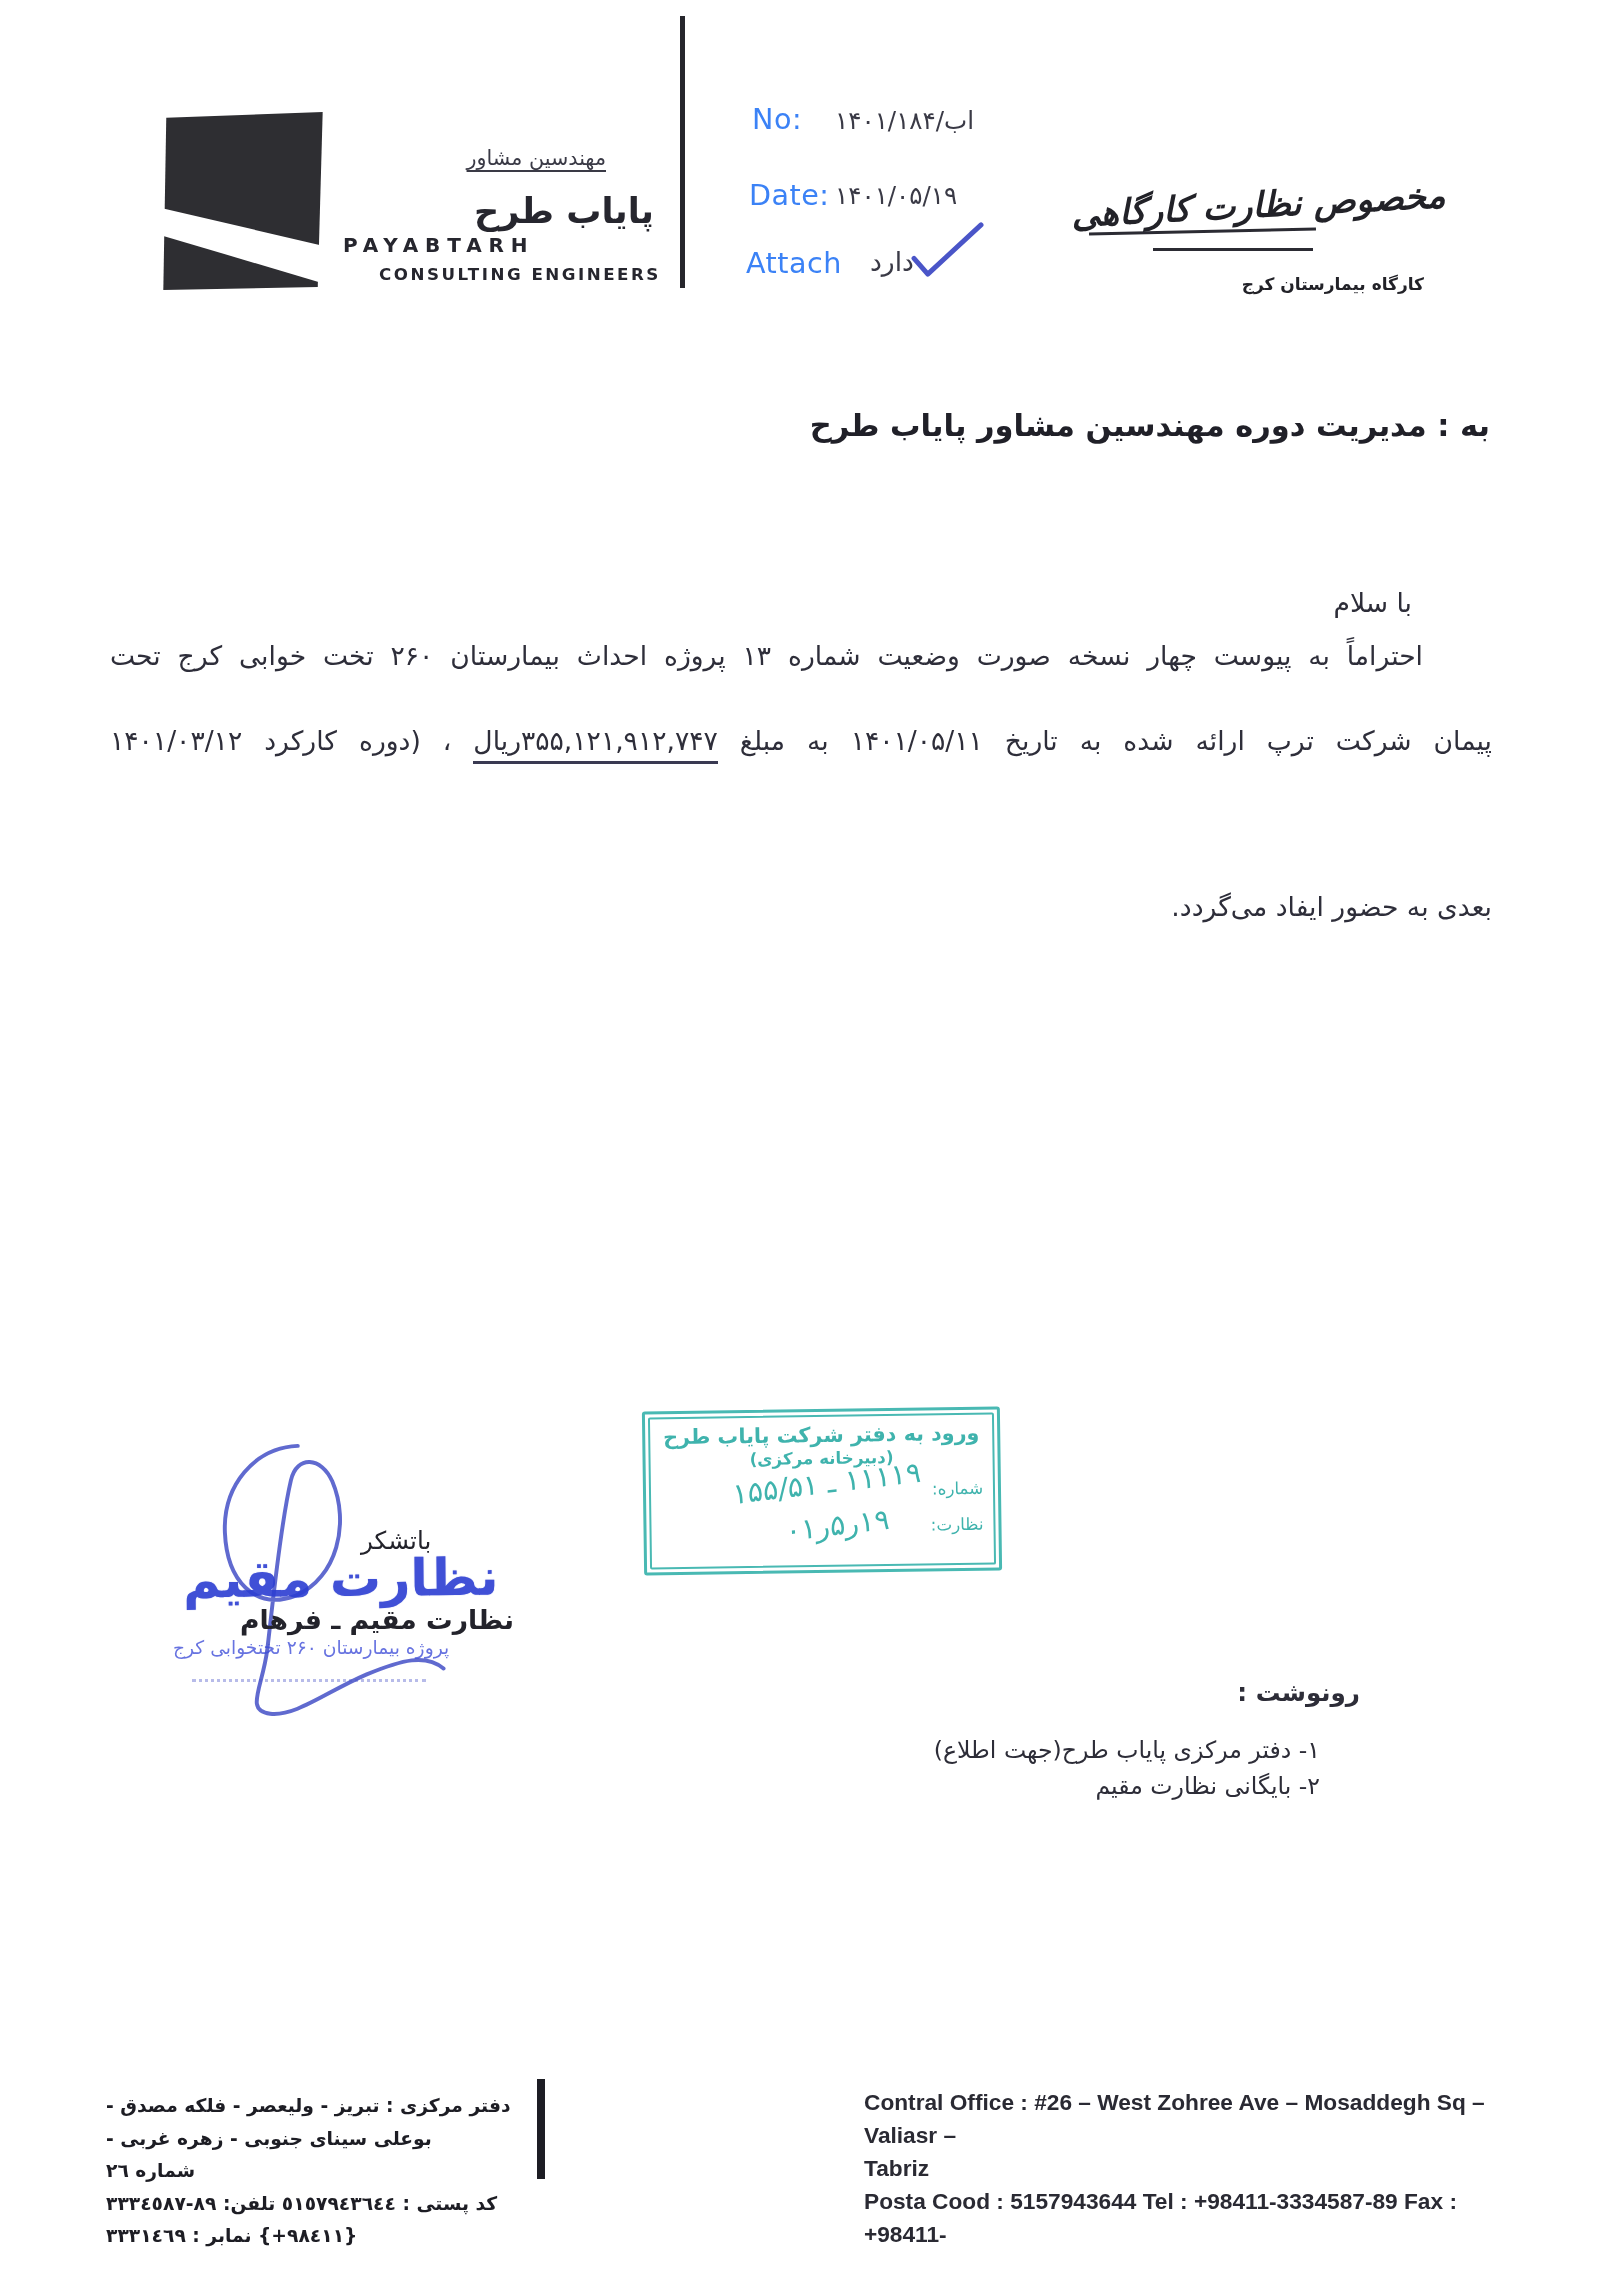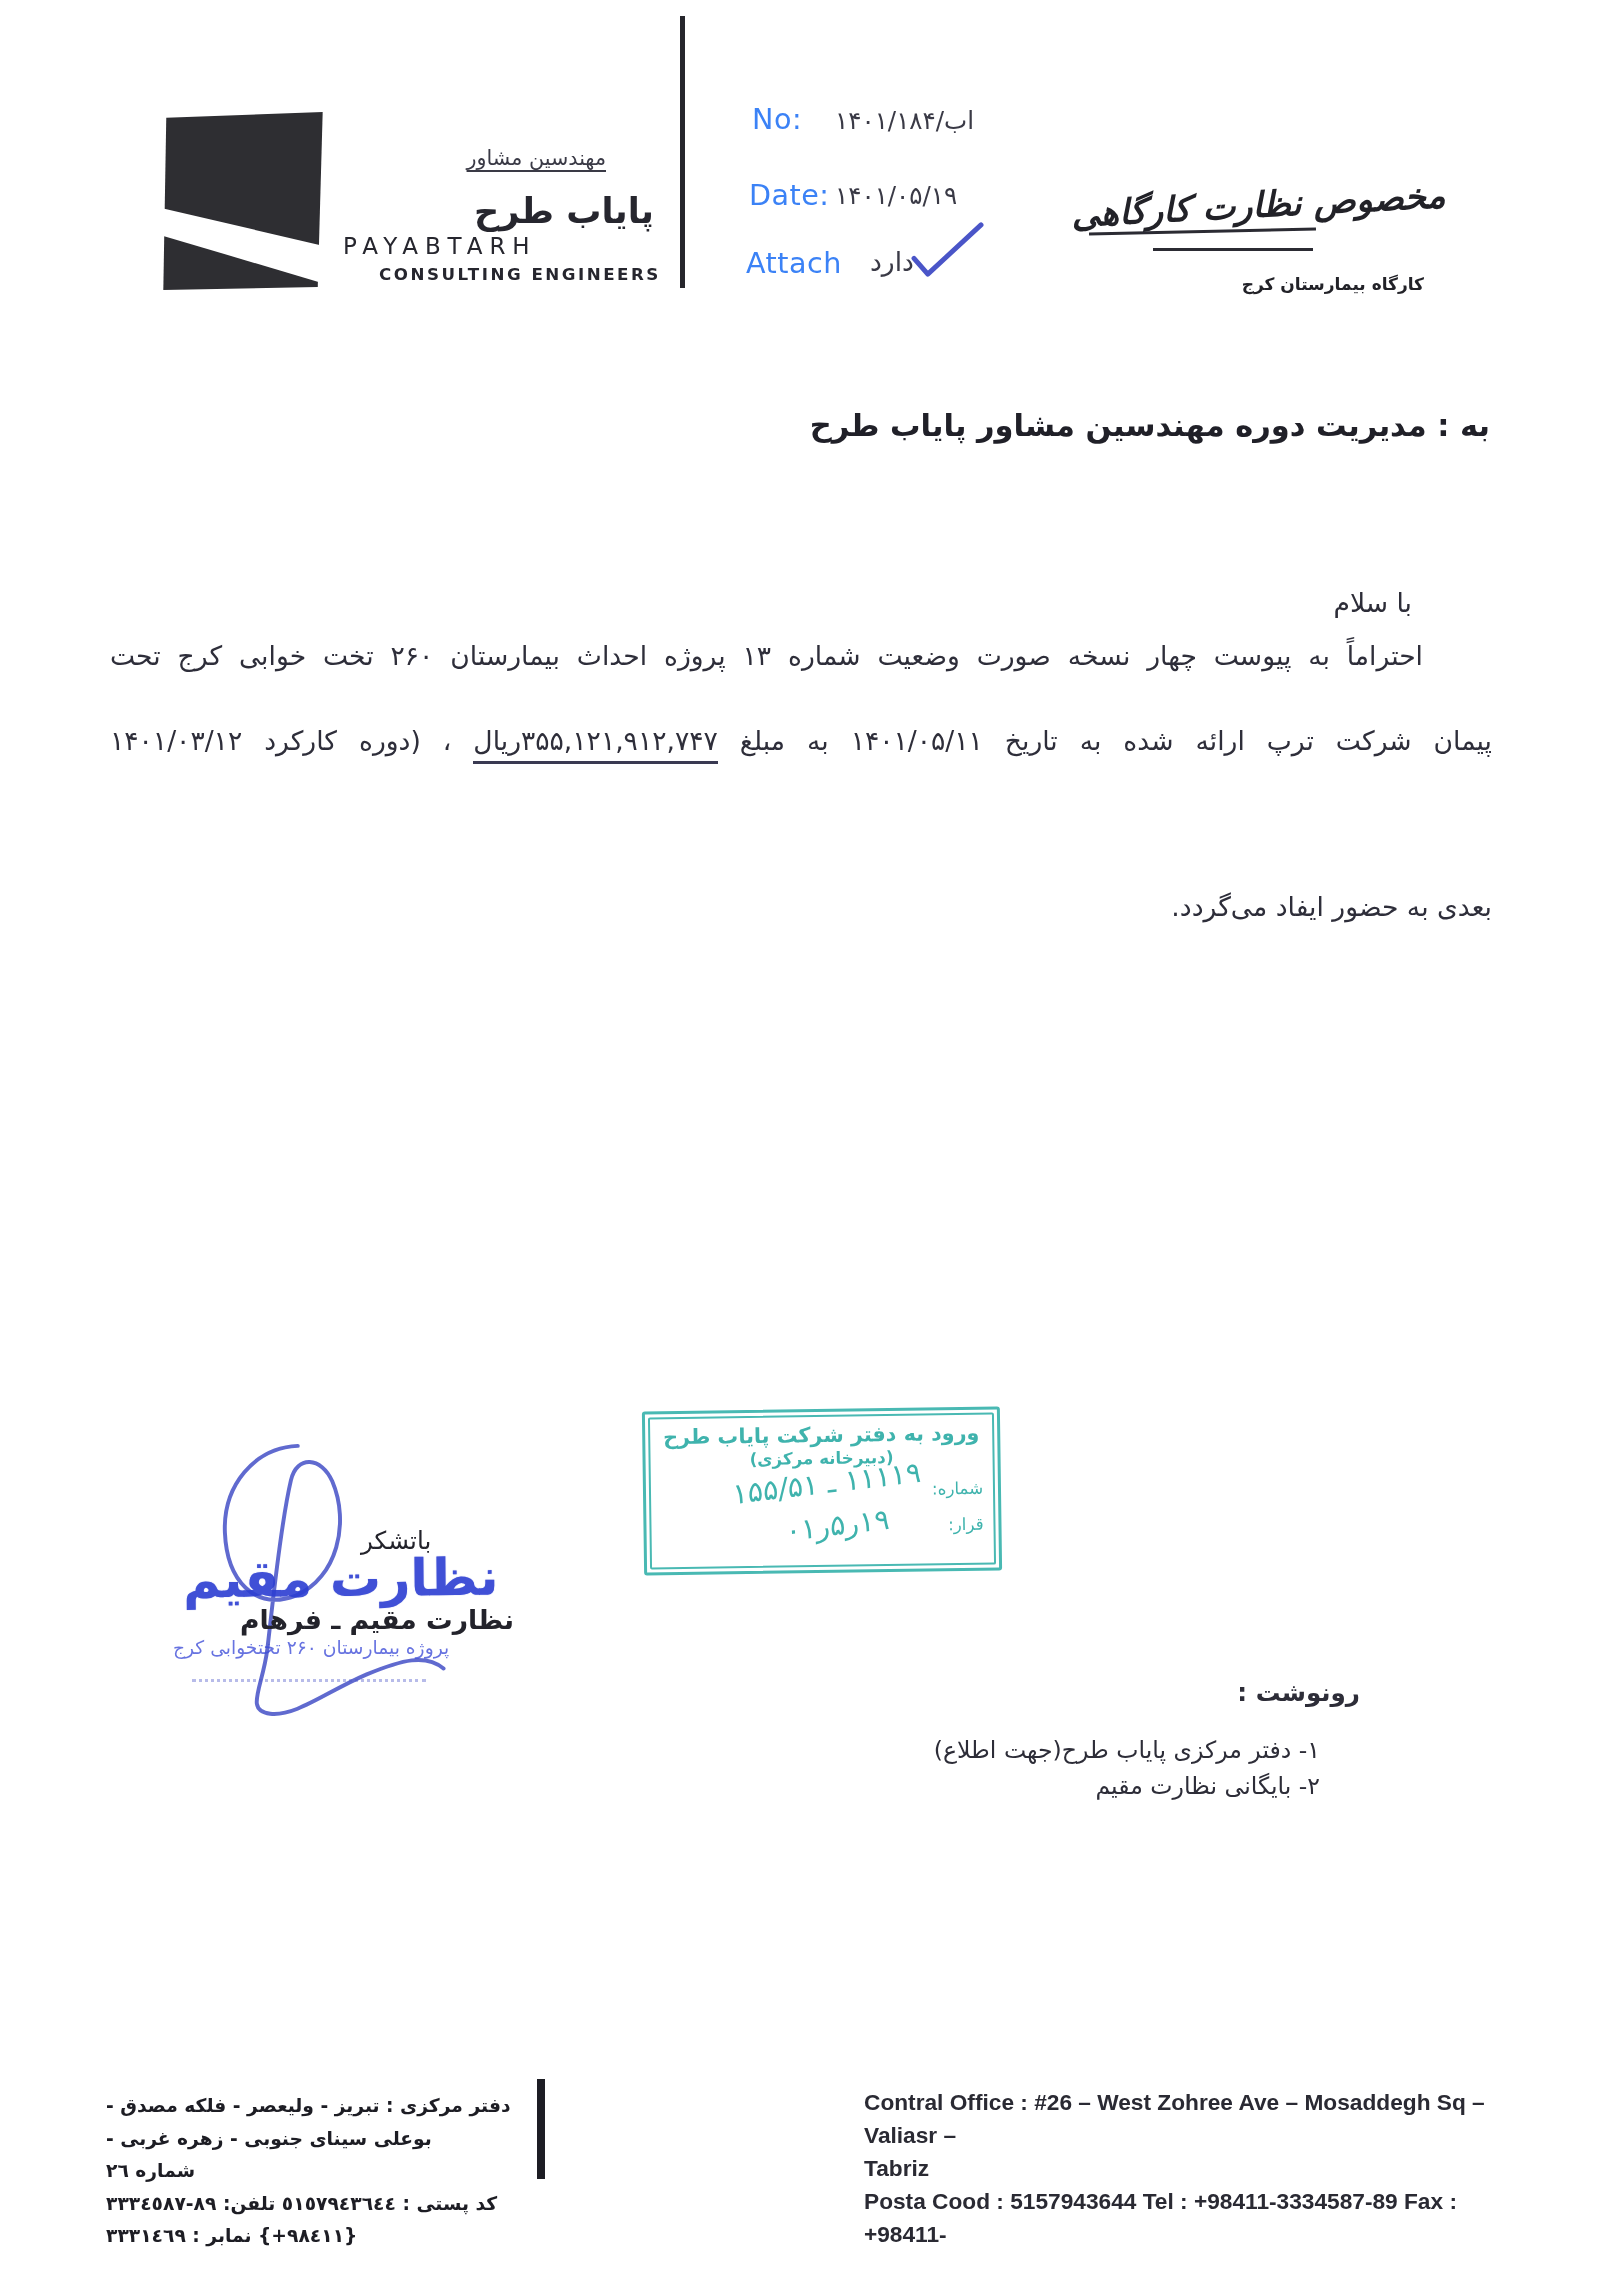--- a/index.html
+++ b/index.html
@@ -7,21 +7,21 @@
     position:relative;width:1614px;height:2288px;background:#ffffff;
     font-family:"DejaVu Sans", sans-serif;color:#2d2d38;overflow:hidden;
   }
   .abs{position:absolute;}
   .rtl{direction:rtl;unicode-bidi:isolate;}
 
   
   .logo-mark{left:163px;top:110px;width:160px;height:182px;}
   .logo-tagline{right:1008px;top:146px;font-size:20.7px;color:#3a3a46;text-decoration:underline;text-underline-offset:4.9px;}
   .logo-name-fa{right:960px;top:191px;font-size:35px;font-weight:700;color:#26262e;}
-  .logo-name-en{left:343px;top:233px;font-size:23px;font-weight:400;letter-spacing:6.9px;color:#26262e;}
+  .logo-name-en{left:343px;top:233px;font-size:20px;font-weight:700;letter-spacing:6.9px;color:#26262e;}
   .logo-sub-en{left:379px;top:264px;font-size:16.7px;font-weight:700;letter-spacing:2.5px;color:#26262e;}
   .header-divider{left:680px;top:15.8px;width:4.9px;height:272px;background:#26262c;}
 
   .field-label{font-size:28.6px;color:#3b82f6;letter-spacing:0.5px;}
   .field-value{font-size:24.6px;color:#3a3a46;}
   .no-label{left:752px;top:102px;}
   .no-value{left:835px;top:106px;direction:ltr;}
   .date-label{left:749px;top:178px;}
   .date-value{left:835px;top:181px;direction:ltr;}
   .attach-label{left:746px;top:246px;}
@@ -154,21 +154,21 @@
 
   <div class="abs entry-stamp">
     <div class="entry-stamp-inner">
       <div class="es-title">ورود به دفتر شرکت پایاب طرح</div>
       <div class="es-sub">(دبیرخانه مرکزی)</div>
       <div class="es-row">
         <span class="es-row-label">شماره:</span>
         <span class="es-hand es-number-val" dir="rtl">۱۱۱۱۹ ـ ۱۵۵/۵۱</span>
       </div>
       <div class="es-row">
-        <span class="es-row-label">قرار:</span>
+        <span class="es-row-label">نظارت:</span>
         <span class="es-hand es-date-val" dir="rtl">۱۹ر۵ر۰۱</span>
       </div>
     </div>
   </div>
 
   <div class="abs rtl cc-title">رونوشت :</div>
   <div class="abs rtl cc-item-1">۱-   دفتر مرکزی پایاب طرح(جهت اطلاع)</div>
   <div class="abs rtl cc-item-2">۲-   بایگانی نظارت مقیم</div>
 
   <div class="abs footer-fa">

